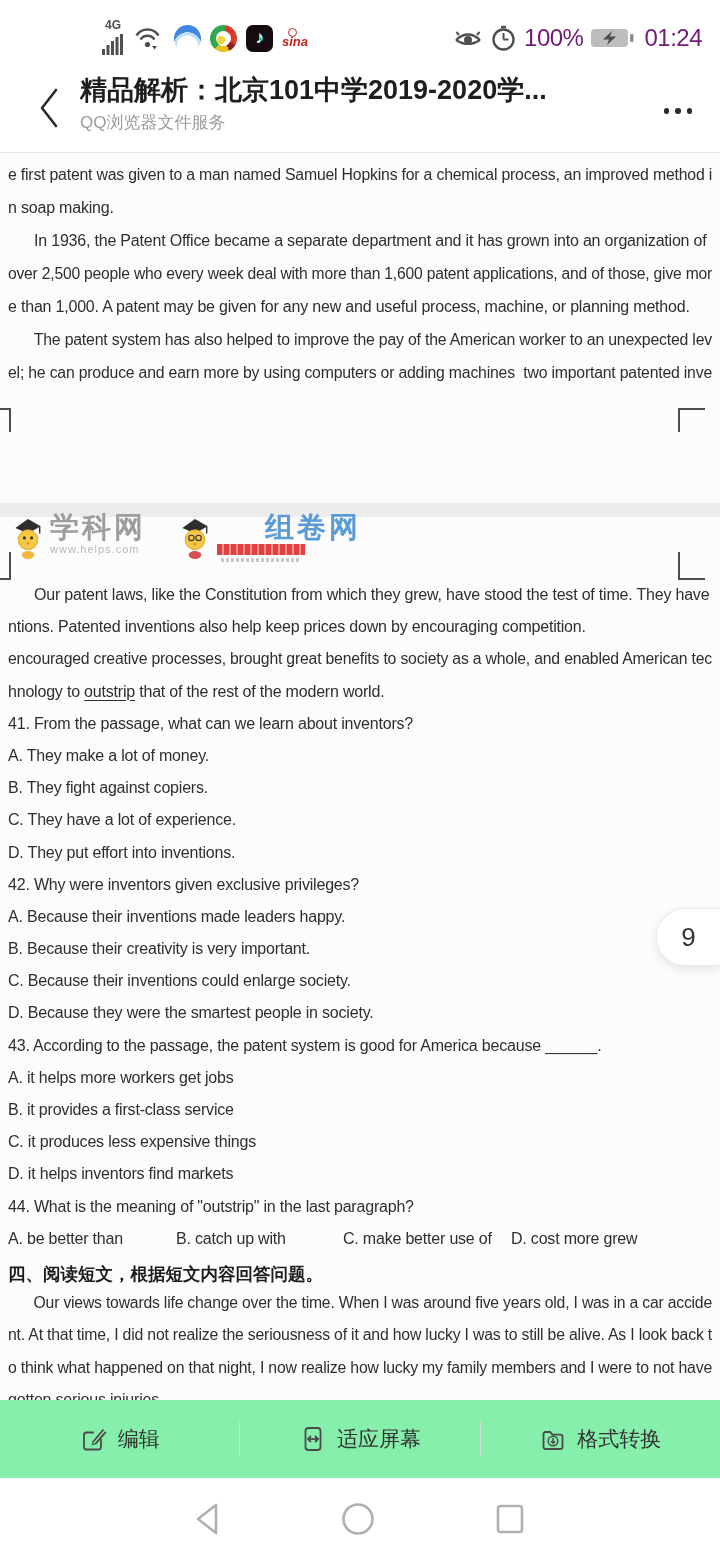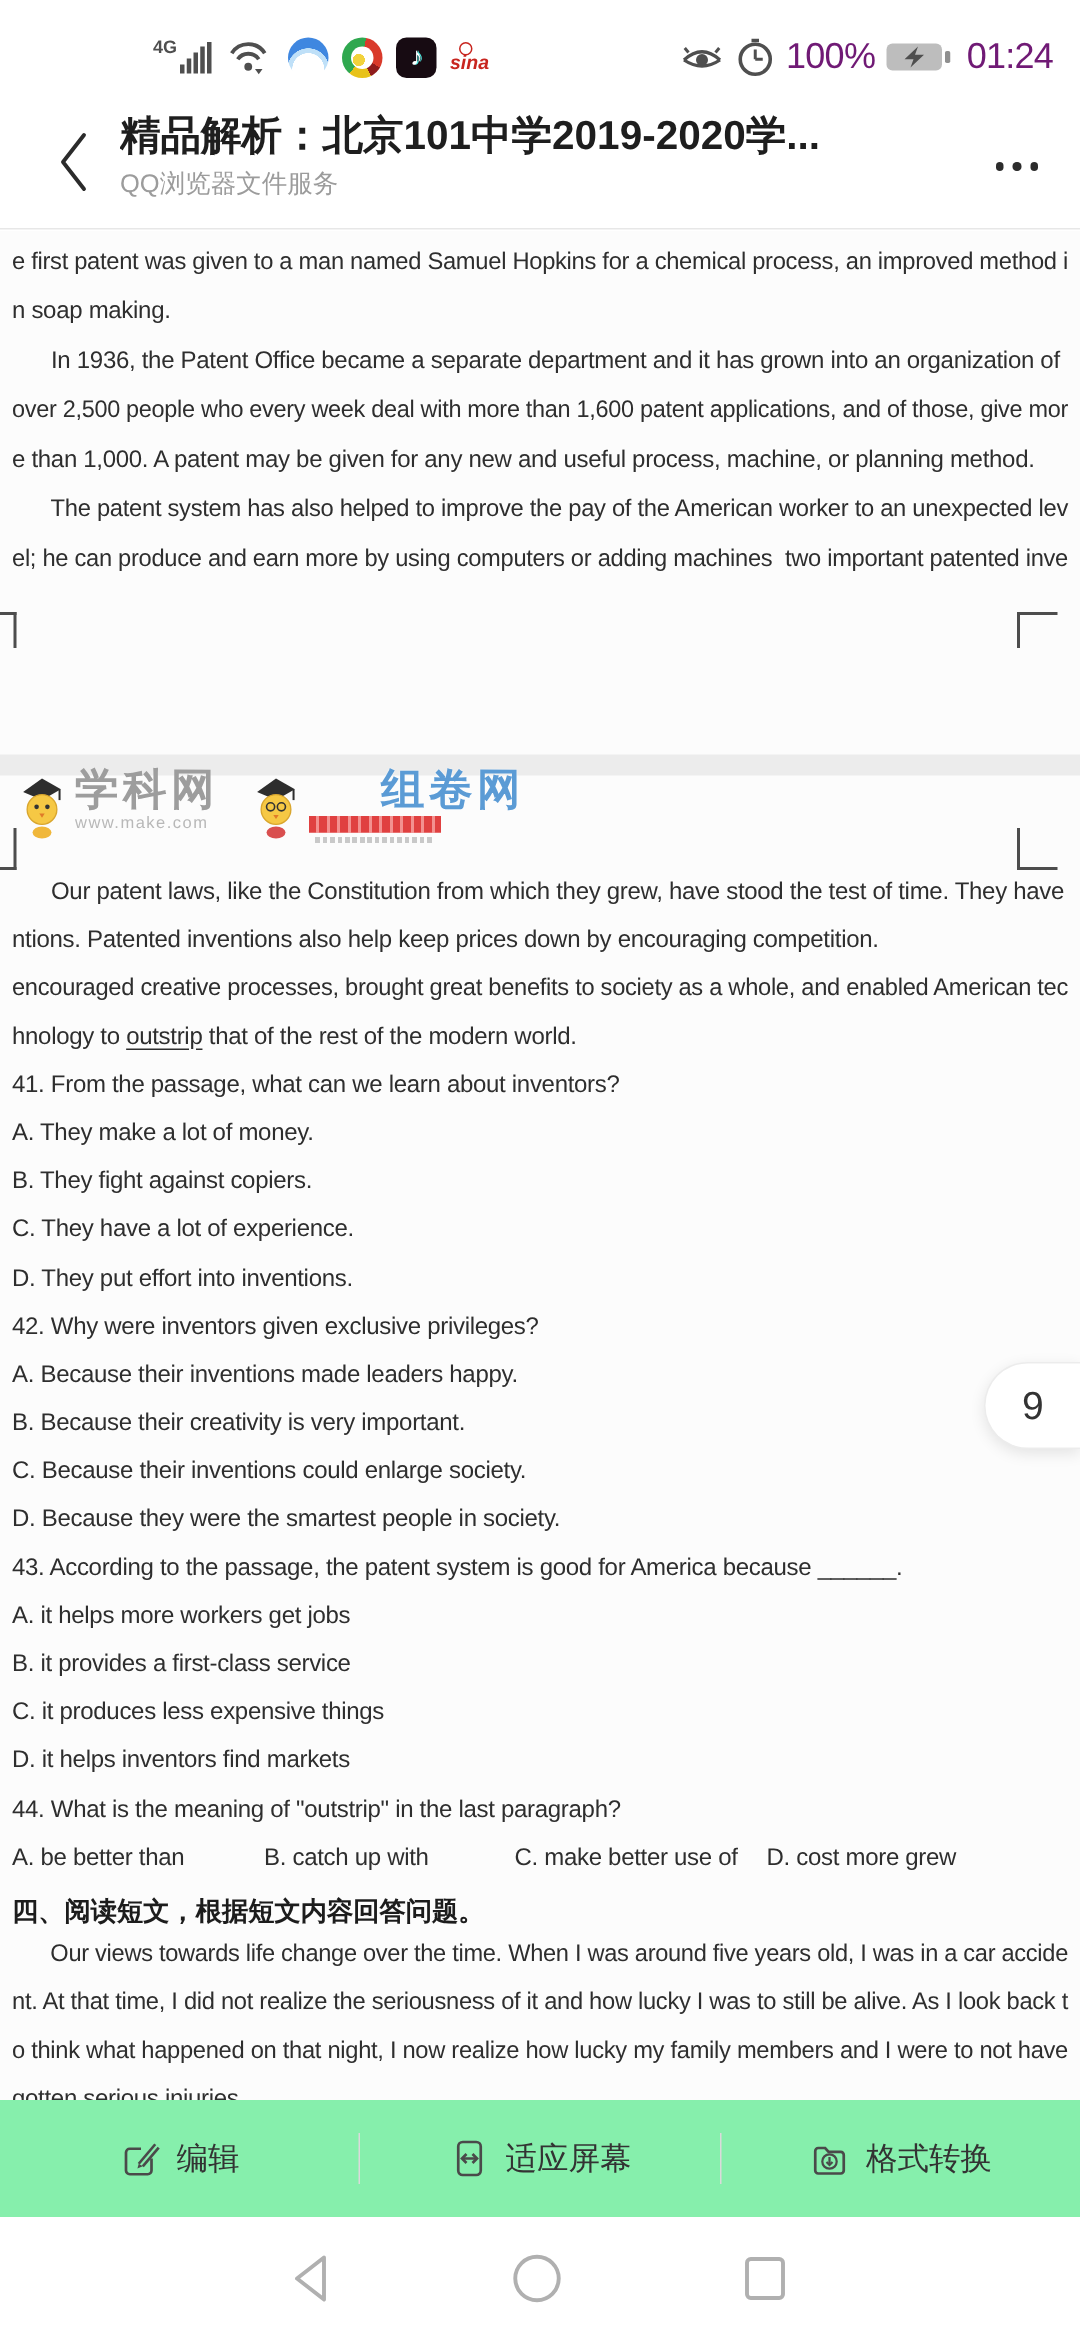--- a/index.html
+++ b/index.html
@@ -10,21 +10,21 @@
     background:#ffffff; overflow:hidden;
   }
   
   .status-bar {
     position:absolute; top:12px; left:0; right:0; height:52px;
     display:flex; align-items:center; padding:0 18px 0 102px; color:#4f4f4f;
   }
   .sb-left { display:flex; align-items:center; gap:9px; }
   .sb-spacer { flex:1; }
   .sb-right { display:flex; align-items:center; gap:7px; }
-  .sig { display:flex; align-items:flex-start; gap:2px; }
+  .sig { display:flex; align-items:center; gap:2px;flex-direction:column; }
   .sig-4g { font-size:12px; font-weight:bold; color:#4f4f4f; line-height:10px; }
   .sb-text { font-size:24px; color:#701a75; letter-spacing:-0.5px; }
   .app-icon { width:27px; height:27px; border-radius:50%; position:relative; overflow:hidden; }
   .icon-qqb { background:radial-gradient(circle at 50% 78%, #ffffff 0 42%, #bfe0f8 43% 55%, #3f87e0 56% 100%); }
   .icon-ring { background:conic-gradient(from -90deg, #2fa84f 0 28%, #d93a2b 28% 58%, #8f1c1c 58% 68%, #e8c21a 68% 86%, #2fa84f 86% 100%); }
   .icon-ring::after{ content:""; position:absolute; left:6px; top:6px; width:15px; height:15px; border-radius:50%;
     background:radial-gradient(circle at 35% 60%, #f2d23c 0 30%, #ffffff 31% 100%); }
   .icon-douyin { border-radius:7px; background:#170b12; color:#fff; display:flex; align-items:center; justify-content:center;
     font-size:17px; text-shadow:1px 0 0 #4de8e0; }
   .icon-sina { font-size:13px; font-weight:bold; font-style:italic; color:#c8251f; position:relative; padding-top:6px; }
@@ -51,21 +51,21 @@
   .opt-row { display:flex; }
   .opt-row span { display:inline-block; white-space:pre; }
   .opt-a { width:168px; } .opt-b { width:167px; } .opt-c { width:168px; }
   .page-gap { position:absolute; top:349px; left:0; right:0; height:14px; background:#ececec; }
   .mark { position:absolute; border:0 solid #4d4d4d; }
   .mark-tl { left:0;  top:254px; width:11px; height:24px; border-top-width:2px; border-right-width:2px; }
   .mark-tr { right:15px; top:254px; width:27px; height:24px; border-top-width:2px; border-left-width:2px; }
   .mark-bl { left:0;  top:398px; width:11px; height:28px; border-bottom-width:2px; border-right-width:2px; }
   .mark-br { right:15px; top:398px; width:27px; height:28px; border-bottom-width:2px; border-left-width:2px; }
   
-  .logos { position:absolute; top:358px; left:10px; display:flex; gap:20px; align-items:flex-start; }
+  .logos { position:absolute; top:358px; left:10px; display:flex; gap:31px; align-items:flex-start; }
   .logo { display:flex; align-items:flex-start; gap:4px; }
   .logo-txt-gray { font-size:29px; font-weight:bold; color:#9d9d9d; letter-spacing:3px; line-height:30px; }
   .logo-url { font-size:11px; color:#b8b8b8; letter-spacing:1px; margin-top:1px; }
   .logo-txt-blue { font-size:29px; font-weight:bold; color:#5b9bd5; letter-spacing:3px; line-height:30px;
     text-shadow:0 0 1px #fff;margin-left:48px; }
   .logo-banner { width:88px; height:11px; background:#e04040; margin-top:2px;
     background-image:repeating-linear-gradient(90deg, #e04040 0 5px, #f3908f 5px 7px); }
   .logo-micro { width:80px; height:4px; margin:3px 0 0 4px;
     background:repeating-linear-gradient(90deg,#c9c9c9 0 3px,transparent 3px 5px); }
   
@@ -177,21 +177,21 @@
           <polygon points="6,16 20,6 34,14 20,22" fill="#2e2e2e"></polygon>
           <line x1="33" y1="14" x2="33" y2="22" stroke="#2e2e2e" stroke-width="1.5"></line>
           <circle cx="20" cy="29" r="11" fill="#f6c844" stroke="#d9a62e"></circle>
           <circle cx="16" cy="27" r="1.7" fill="#333"></circle>
           <circle cx="24" cy="27" r="1.7" fill="#333"></circle>
           <polygon points="18,32 22,32 20,35" fill="#e07b28"></polygon>
           <ellipse cx="20" cy="46" rx="7" ry="4.5" fill="#f0b73a"></ellipse>
         </svg>
         <div>
           <div class="logo-txt-gray">学科网</div>
-          <div class="logo-url">www.make.com</div>
+          <div class="logo-url">www.helps.com</div>
         </div>
       </div>
       <div class="logo">
         <svg width="36" height="50" viewBox="0 0 40 52">
           <polygon points="6,16 20,6 34,14 20,22" fill="#2e2e2e"></polygon>
           <line x1="33" y1="14" x2="33" y2="22" stroke="#2e2e2e" stroke-width="1.5"></line>
           <circle cx="20" cy="29" r="11" fill="#f6c844" stroke="#d9a62e"></circle>
           <circle cx="16" cy="27" r="3" fill="none" stroke="#333" stroke-width="1.2"></circle>
           <circle cx="24" cy="27" r="3" fill="none" stroke="#333" stroke-width="1.2"></circle>
           <polygon points="18,33 22,33 20,36" fill="#e07b28"></polygon>

